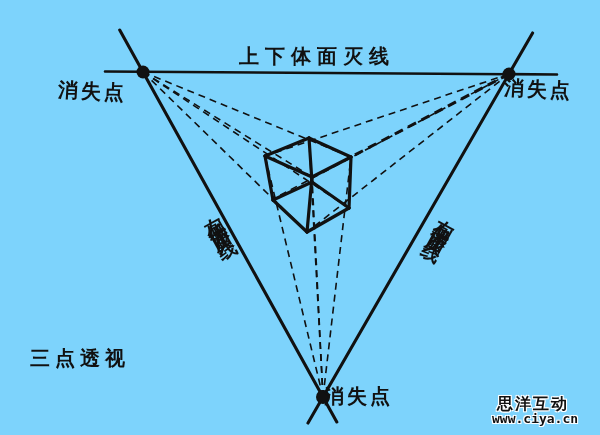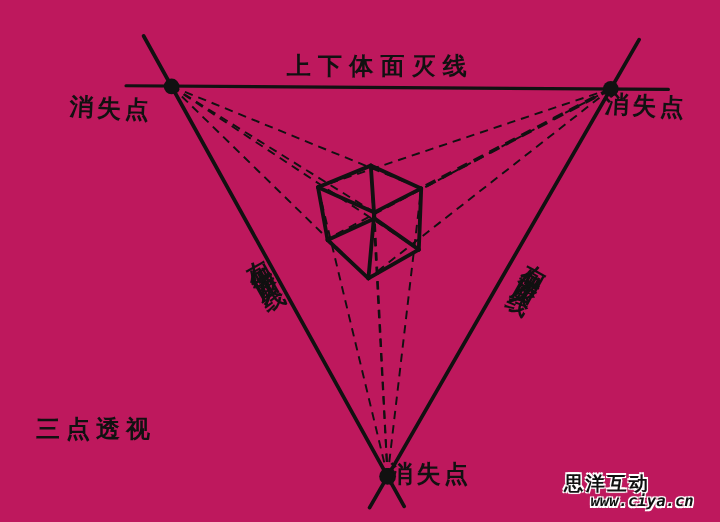--- a/index.html
+++ b/index.html
@@ -1,17 +1,17 @@
 <!DOCTYPE html>
 <html><head>
 <meta charset="utf-8">
 <style>
   html,body{margin:0;padding:0;background:#fff;}
   #stage{
-    position:relative;width:600px;height:435px;background:#be185d;
+    position:relative;width:600px;height:435px;background:#7dd3fc;
     overflow:hidden;font-family:"Liberation Sans",sans-serif;color:#111;
   }
   #diagram-svg{position:absolute;left:0;top:0;}
   .lbl{position:absolute;color:#111;white-space:nowrap;line-height:1;}
   .hand{font-weight:600;}
   .vp-label{font-size:20px;letter-spacing:3px;transform:rotate(3deg);}
   .vp-label.flat{transform:none;}
   .horizon-label{font-size:20px;letter-spacing:6px;text-align:center;width:200px;}
   .edge-label{
     writing-mode:vertical-rl;text-orientation:upright;
@@ -94,16 +94,16 @@
   <div class="lbl hand vp-label" style="left:504px;top:79px;">消失点</div>
 
   <div class="lbl hand vp-label flat" style="left:324px;top:386px;">消失点</div>
 
   <div class="lbl hand edge-label left" style="left:190px;top:136px;">左侧体面灭线</div>
 
   <div class="lbl hand edge-label right" style="left:429px;top:134px;">右侧体面灭线</div>
 
   <div class="lbl diagram-title" style="left:30px;top:348px;">三点透视</div>
 
-  <div class="lbl wm brand" style="left:470px;top:396px;">思洋互动</div>
+  <div class="lbl wm brand" style="left:497px;top:396px;">思洋互动</div>
 
-  <div class="lbl wm url" style="left:492px;top:412px;font-style:italic;">www.ciya.cn</div>
+  <div class="lbl wm url" style="left:492px;top:412px;">www.ciya.cn</div>
 </div>
 
 </body></html>

